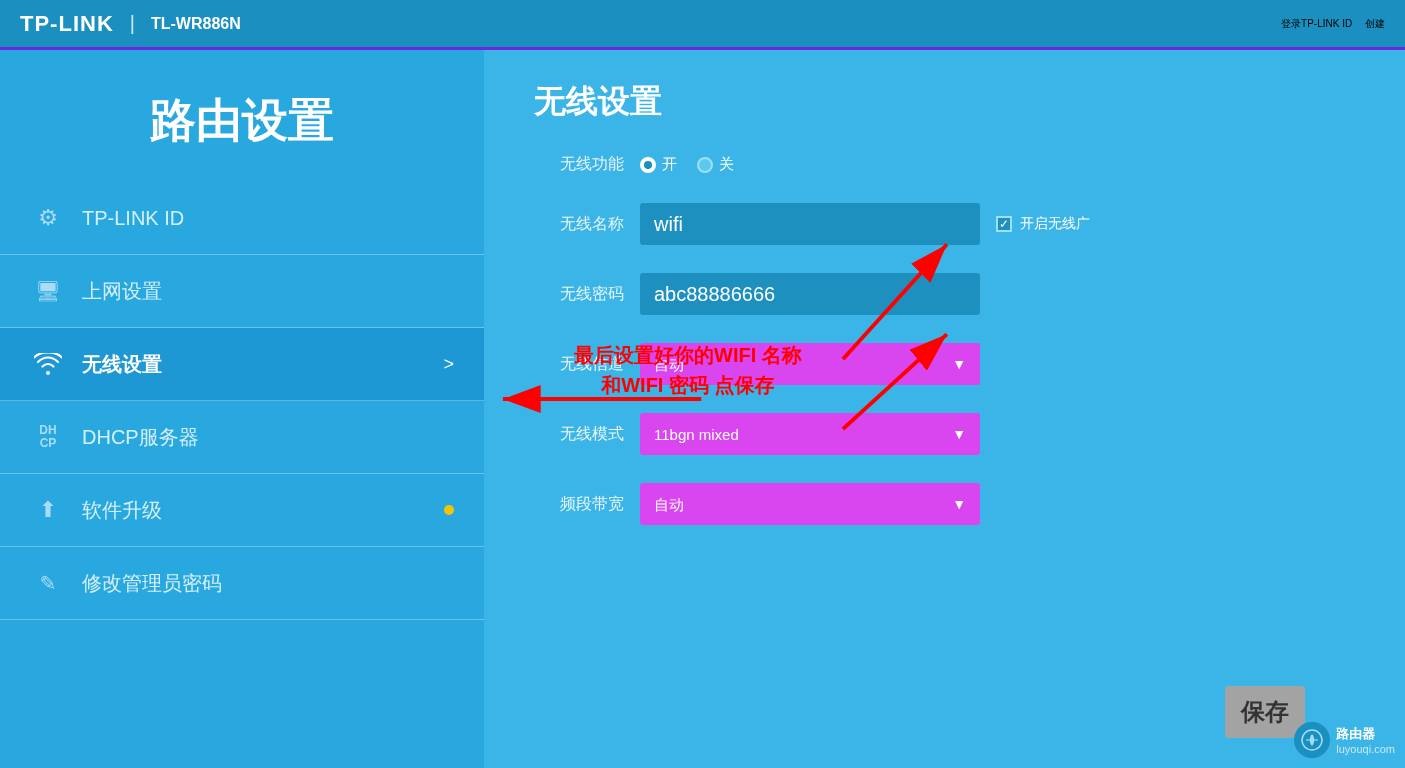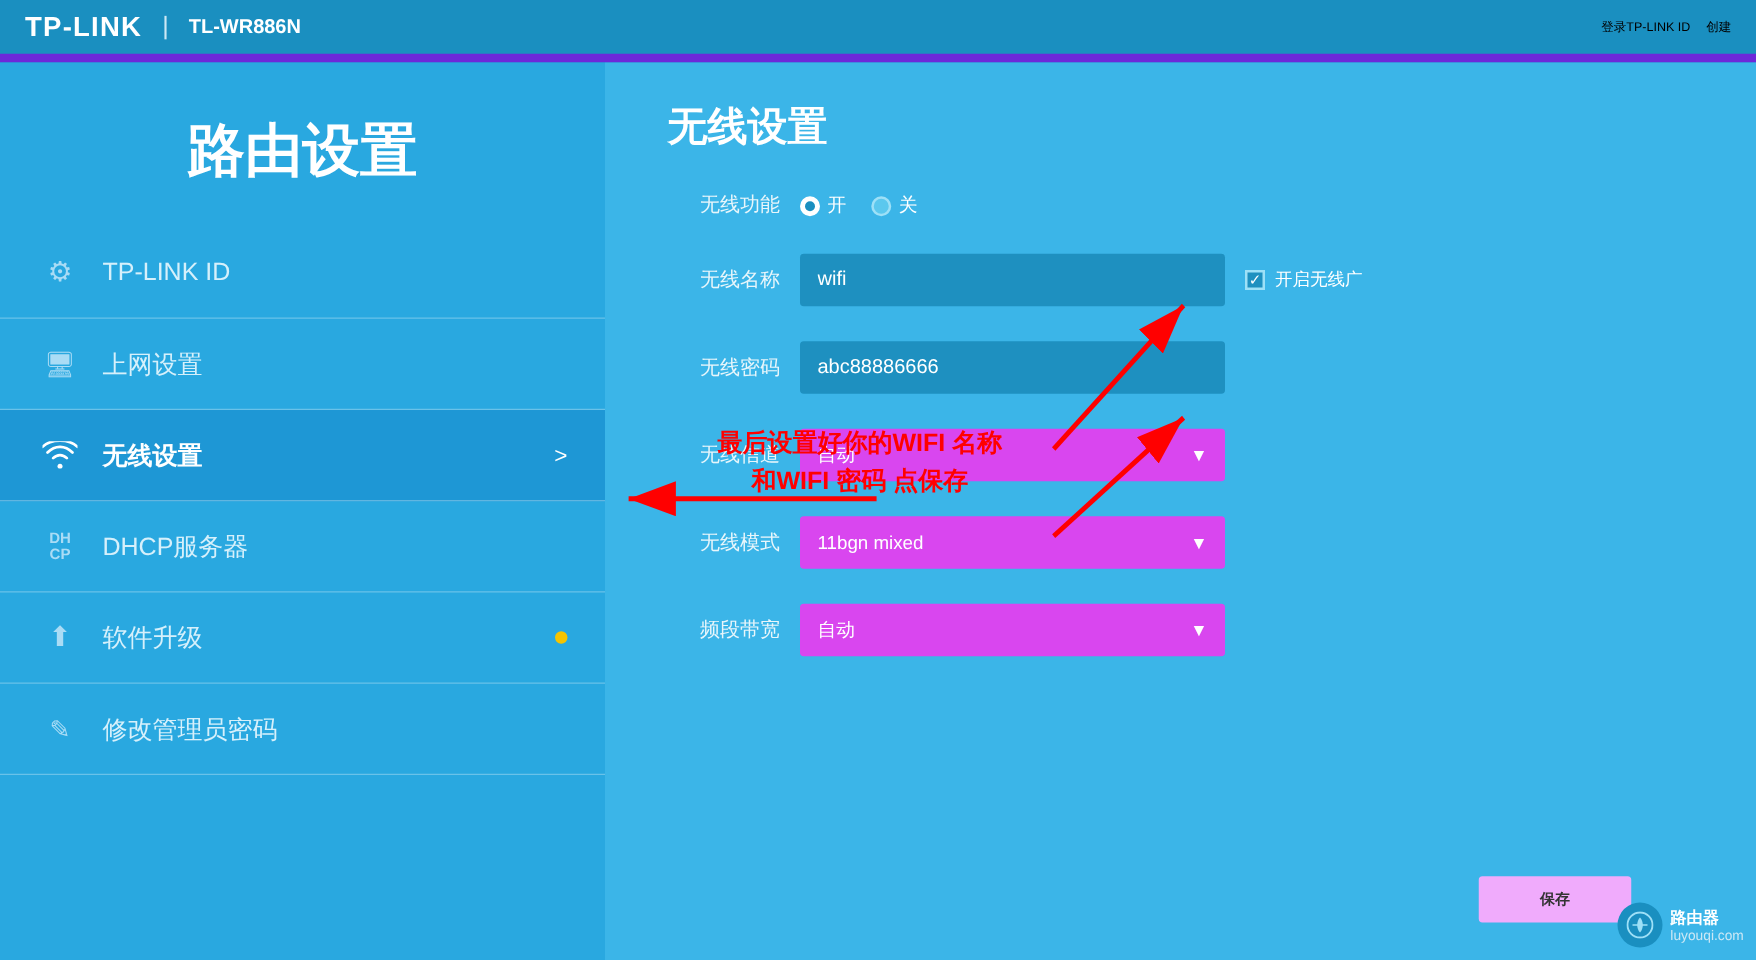--- a/index.html
+++ b/index.html
@@ -12,21 +12,21 @@
     }
 
     
     .header {
       background: #1a8fc0;
       height: 50px;
       display: flex;
       align-items: center;
       justify-content: space-between;
       padding: 0 20px;
-      border-bottom: 7px solid #6d28d9;
+      border-bottom: 3px solid #6d28d9;
     }
     .header-logo {
       display: flex;
       align-items: center;
       gap: 10px;
     }
     .logo-tp {
       color: #fff;
       font-size: 22px;
       font-weight: 900;
@@ -185,21 +185,21 @@
       border-color: #9de0f7;
     }
 
     .text-input {
       width: 340px;
       height: 42px;
       background: #1e90c0;
       border: none;
       border-radius: 3px;
       color: #fff;
-      font-size: 16px;
+      font-size: 20px;
       padding: 0 14px;
       outline: none;
     }
     .text-input::placeholder { color: rgba(255,255,255,0.5); }
 
     .select-wrapper {
       position: relative;
       display: inline-block;
       width: 340px;
     }
@@ -240,27 +240,27 @@
       background: #1e90c0;
       border: 2px solid #9de0f7;
       display: flex;
       align-items: center;
       justify-content: center;
     }
     .checkbox-check { color: #fff; font-size: 12px; }
 
     
     .save-btn {
-      background: #f0abfc;
+      background: #a3a3a3;
       color: #333;
-      font-size: 12px;
+      font-size: 24px;
       font-weight: 700;
       border: none;
       border-radius: 3px;
-      padding: 10px 49px;
+      padding: 10px 16px;
       cursor: pointer;
       position: absolute;
       bottom: 30px;
       right: 100px;
     }
 
     
     .annotation-container {
       position: absolute;
       top: 0; left: 0;

